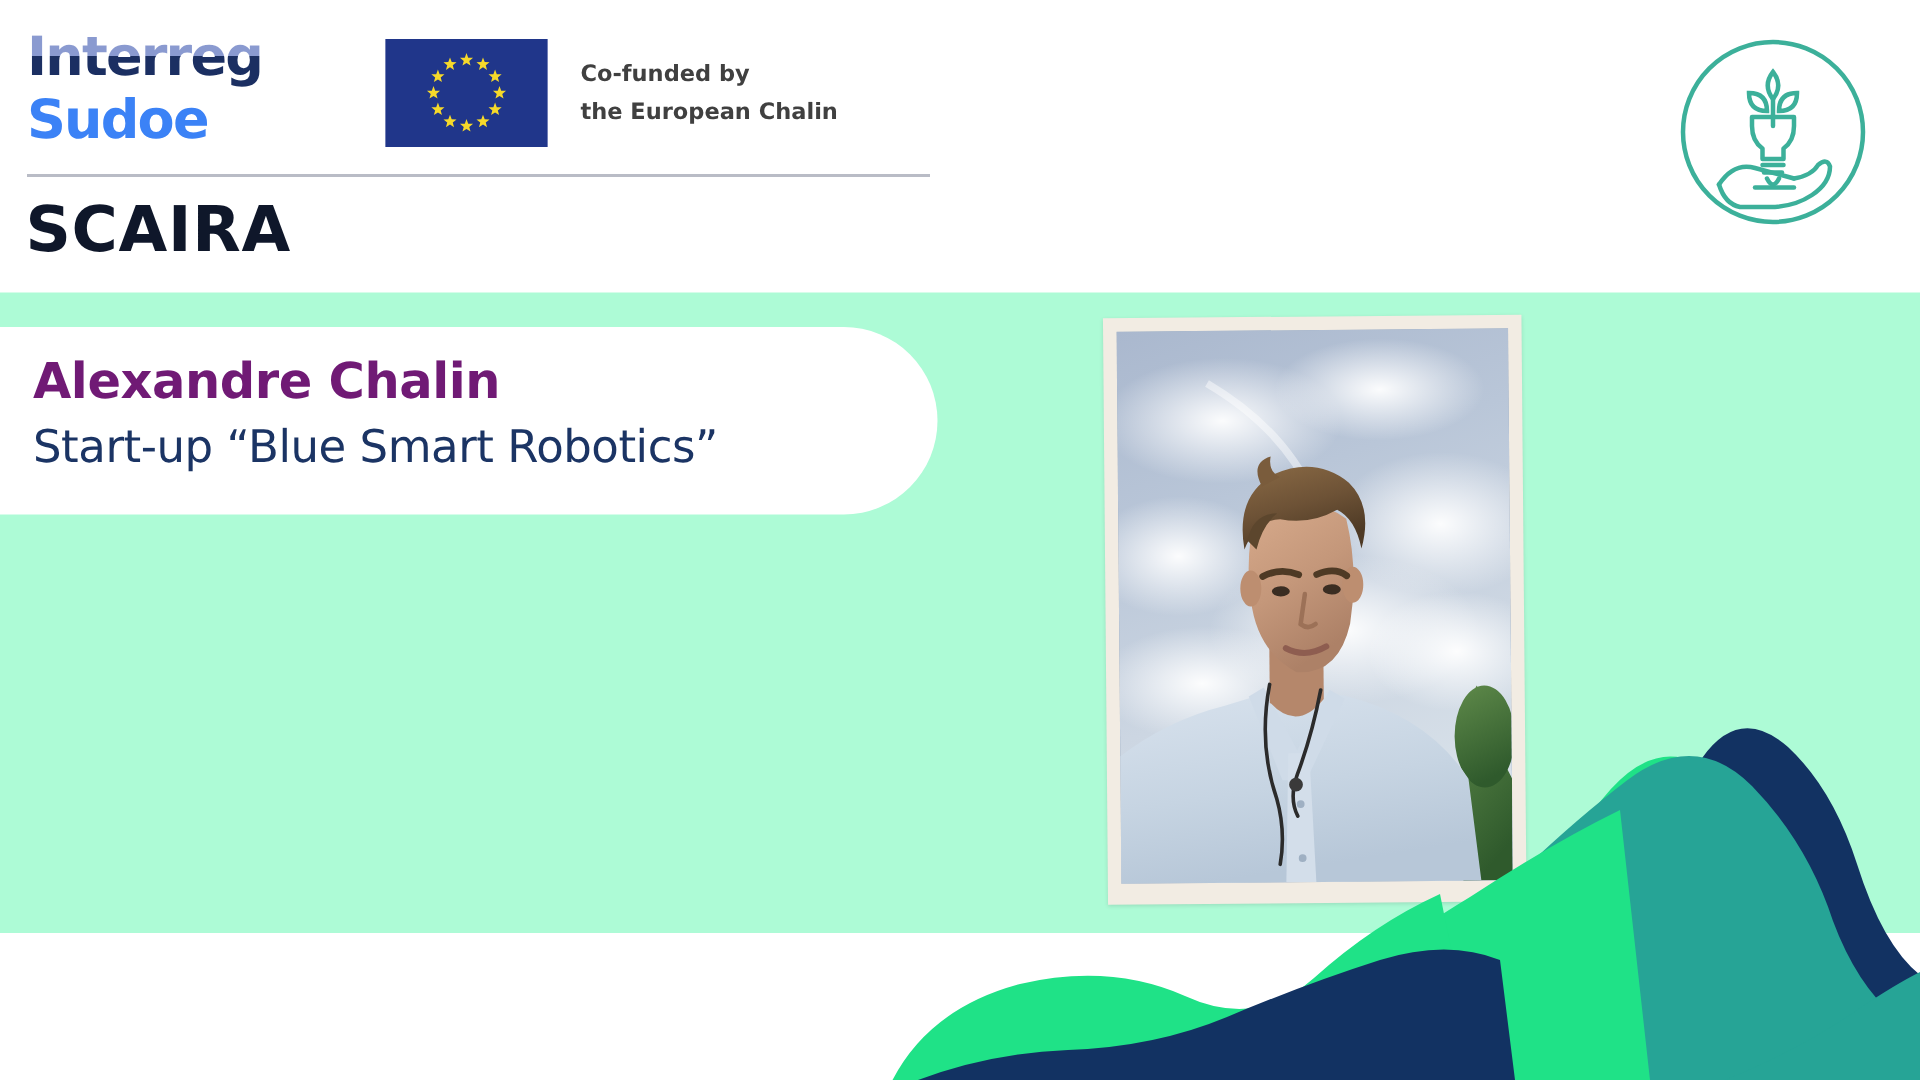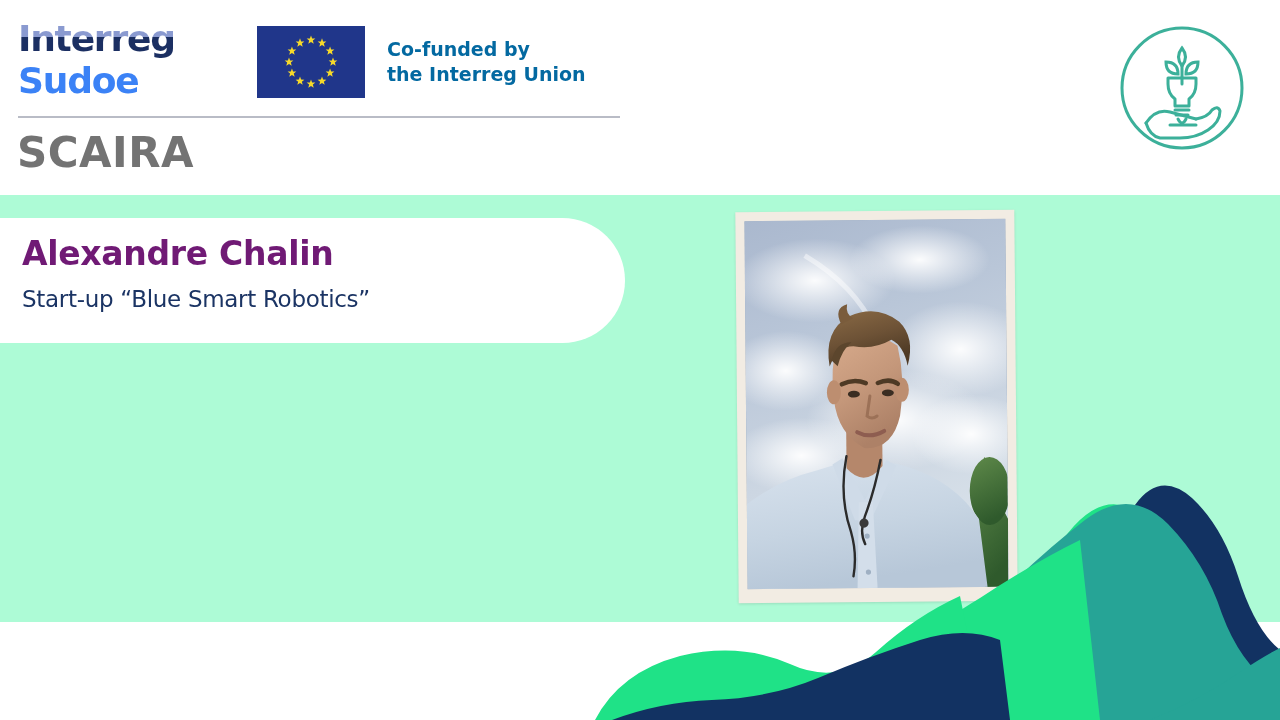--- a/index.html
+++ b/index.html
@@ -79,21 +79,21 @@
   
   #scaira-logo {
     position: absolute;
     left: 17px;
     top: 130px;
     font-family: "DejaVu Sans", sans-serif;
     font-weight: 700;
     font-size: 42px;
     line-height: 46px;
     letter-spacing: 0.5px;
-    color: #737373;
+    color: #0f172a;
     white-space: nowrap;
   }
 
   
   #eu-block {
     position: absolute;
     left: 257px;
     top: 26px;
     display: flex;
     align-items: center;
@@ -102,23 +102,23 @@
   #eu-flag {
     width: 108px;
     height: 72px;
     background: #20368a;
     position: relative;
     flex: 0 0 auto;
   }
   #eu-text {
     font-family: "DejaVu Sans", sans-serif;
     font-weight: 700;
-    font-size: 19px;
+    font-size: 15px;
     line-height: 25px;
-    color: #0369a1;
+    color: #404040;
     white-space: nowrap;
   }
 
   
   #eco-badge {
     position: absolute;
     left: 1112px;
     top: 18px;
     width: 140px;
     height: 140px;
@@ -151,21 +151,21 @@
     font-weight: 700;
     font-size: 33px;
     line-height: 43px;
     color: #701a75;
     letter-spacing: -0.3px;
     white-space: nowrap;
   }
   #person-role {
     font-family: "DejaVu Sans", sans-serif;
     font-weight: 400;
-    font-size: 23px;
+    font-size: 30px;
     line-height: 48px;
     color: #1b3464;
     letter-spacing: -0.3px;
     white-space: nowrap;
   }
 
   
   #photo-frame {
     position: absolute;
     left: 737px;
@@ -227,21 +227,21 @@
               <path d="M43.00 50.45 L44.14 53.49 L47.37 53.63 L44.84 55.65 L45.70 58.77 L43.00 56.98 L40.30 58.77 L41.16 55.65 L38.63 53.63 L41.86 53.49 Z"></path>
               <path d="M34.95 42.40 L36.08 45.44 L39.32 45.58 L36.78 47.60 L37.65 50.72 L34.95 48.93 L32.24 50.72 L33.11 47.60 L30.57 45.58 L33.81 45.44 Z"></path>
               <path d="M32.00 31.40 L33.14 34.44 L36.37 34.58 L33.84 36.60 L34.70 39.72 L32.00 37.93 L29.30 39.72 L30.16 36.60 L27.63 34.58 L30.86 34.44 Z"></path>
               <path d="M34.95 20.40 L36.08 23.44 L39.32 23.58 L36.78 25.60 L37.65 28.72 L34.95 26.93 L32.24 28.72 L33.11 25.60 L30.57 23.58 L33.81 23.44 Z"></path>
               <path d="M43.00 12.35 L44.14 15.38 L47.37 15.53 L44.84 17.54 L45.70 20.67 L43.00 18.88 L40.30 20.67 L41.16 17.54 L38.63 15.53 L41.86 15.38 Z"></path>
             </g>
         </svg>
       </div>
       <div id="eu-text">
         <div>Co-funded by</div>
-        <div>the Interreg Union</div>
+        <div>the European Chalin</div>
       </div>
     </div>
 
     <div id="eco-badge">
       <svg width="140" height="140" viewBox="0 0 140 140" aria-hidden="true">
         <circle cx="70" cy="70" r="60" fill="none" stroke="#3cb09a" stroke-width="3"></circle>
 
         <path d="M56 60 L56 66 Q56 76 63 81 L63 88 L77 88 L77 81 Q84 76 84 66 L84 60 Z" fill="none" stroke="#3cb09a" stroke-width="3" stroke-linejoin="round"></path>
 
         <line x1="63" y1="92" x2="77" y2="92" stroke="#3cb09a" stroke-width="3" stroke-linecap="round"></line>

